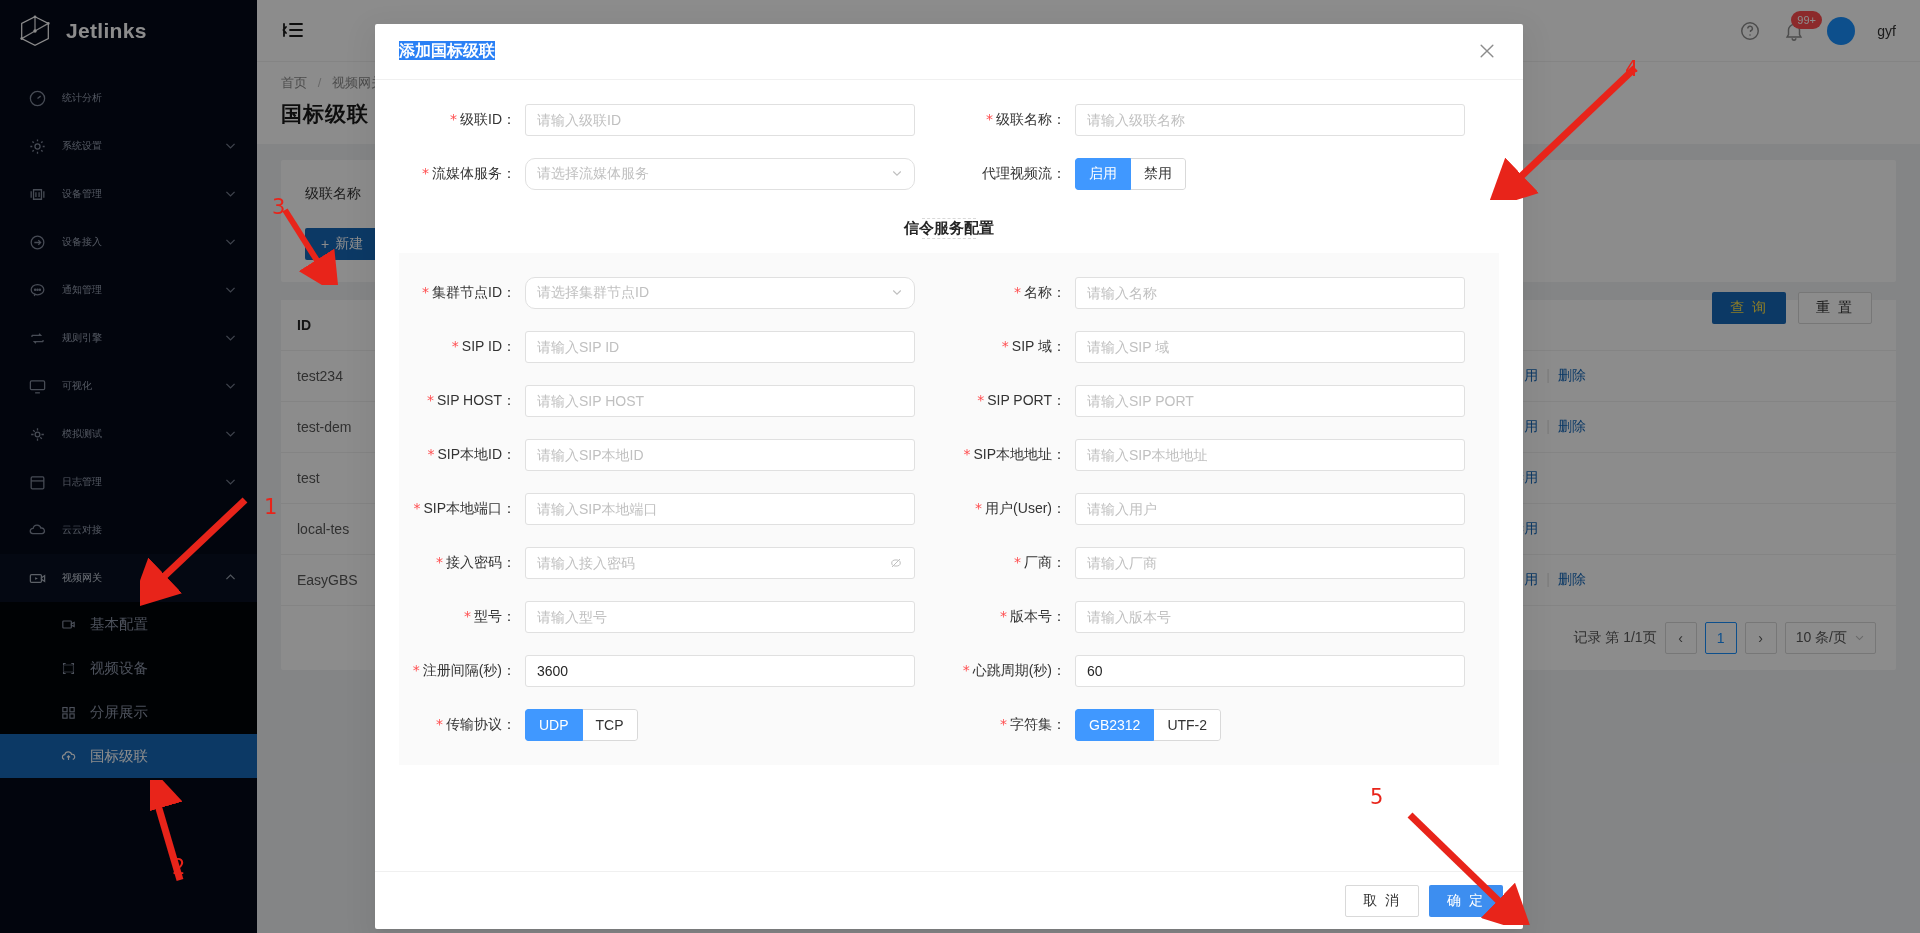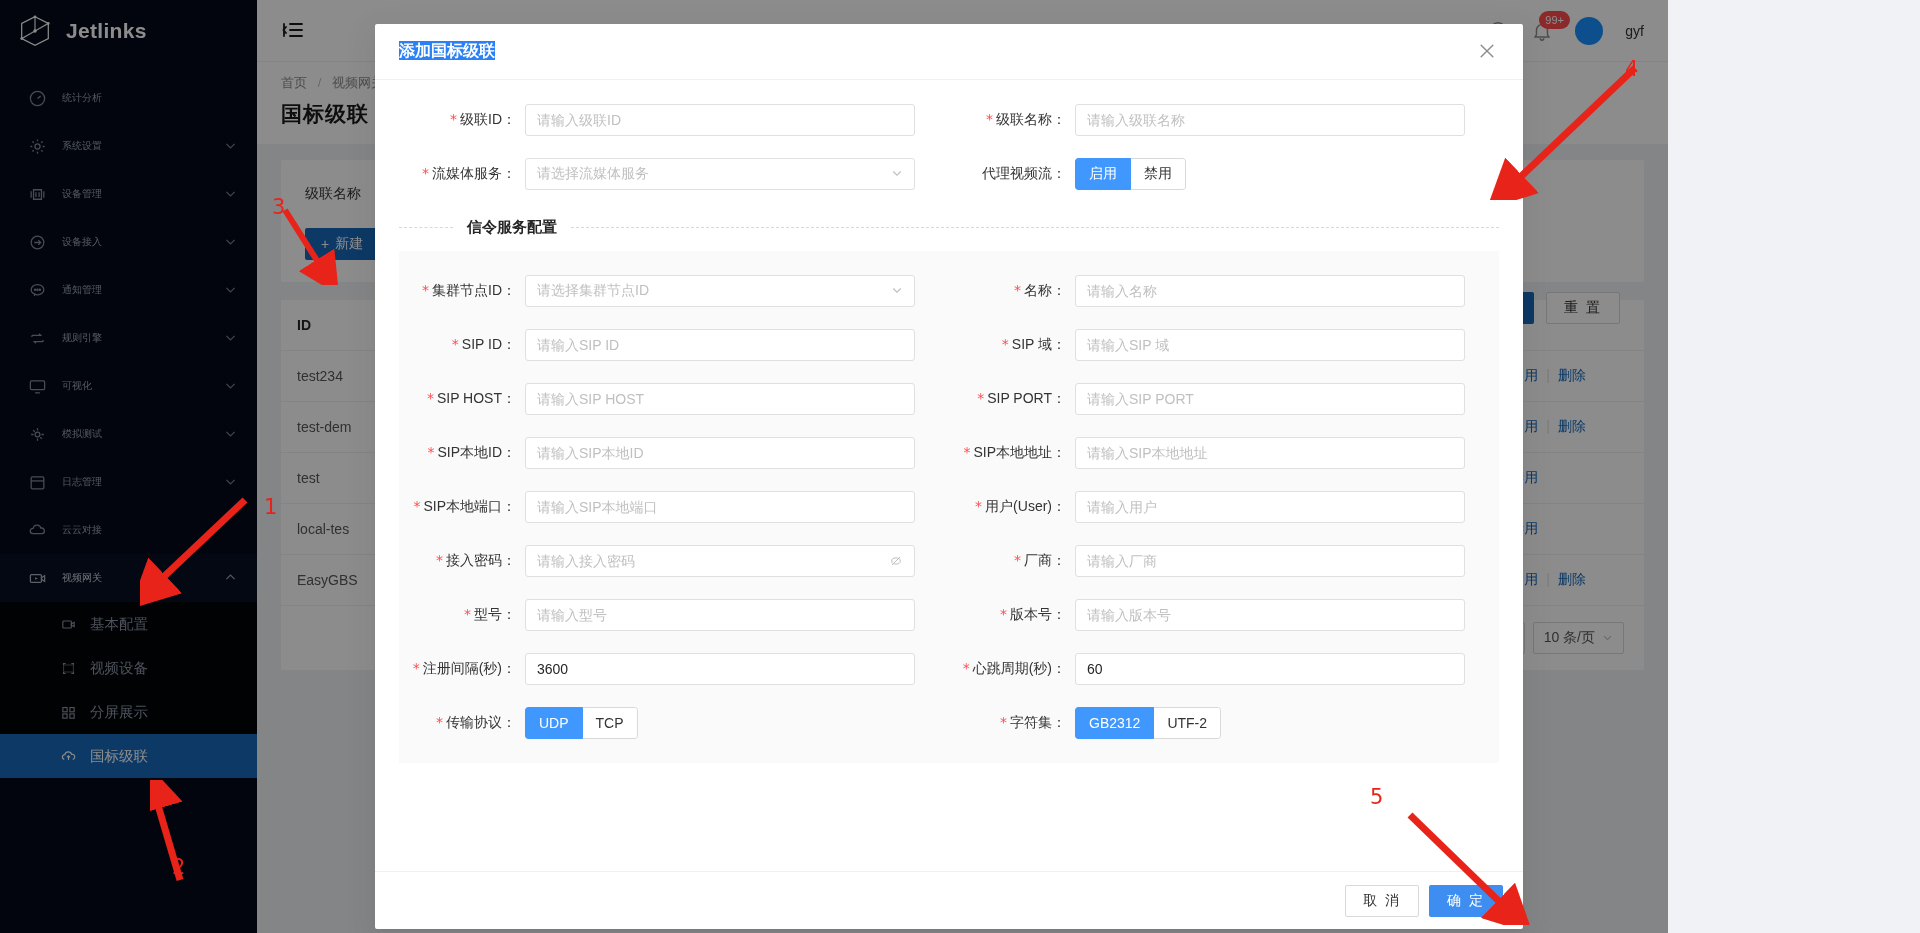--- a/index.html
+++ b/index.html
@@ -2,21 +2,21 @@
 <html><head>
 <meta charset="utf-8">
 <style>
   * { box-sizing: border-box; margin: 0; padding: 0; }
   html, body {
     width: 1920px; height: 933px;
     overflow: hidden;
     font-family: "Liberation Sans", "DejaVu Sans", sans-serif;
     background: #f0f2f5;
   }
-  .app { position: relative; width: 1668px; height: 933px; }
+  .app { position: relative; width: 1920px; height: 933px; }
 
   
   .sidebar {
     position: absolute; left: 0; top: 0; width: 257px; height: 933px;
     background: #050a19; color: #8c96a8; z-index: 5;
   }
   .logo-row { display: flex; align-items: center; height: 62px; padding-left: 16px; gap: 12px; }
   .logo-mark { width: 38px; height: 38px; flex: none; }
   .logo-text { color: #ffffff; font-size: 21px; font-weight: bold; letter-spacing: .3px; }
   .nav { margin-top: 12px; }
@@ -131,39 +131,39 @@
   }
   .flabel .req { color: #ff4d4f; margin-right: 3px; font-family: "DejaVu Sans", sans-serif; }
   .fctrl { flex: 1; padding-right: 34px; }
   .inp {
     width: 100%; height: 32px; border: 1px solid #e0e0e0; border-radius: 3px;
     background: #fff; font-size: 14px; color: #262626; padding: 0 11px;
     font-family: "Liberation Sans", sans-serif; outline: none;
   }
   .inp::placeholder { color: #c0c0c0; }
   .sel {
-    width: 100%; height: 32px; border: 1px solid #e0e0e0; border-radius: 3px;
+    width: 100%; height: 32px; border: 1px solid #e0e0e0; border-radius: 10px;
     background: #fff; font-size: 14px; color: #c0c0c0; padding: 0 11px;
     display: flex; align-items: center; justify-content: space-between; cursor: pointer;
   }
   .sel .chev { color: #bfbfbf; font-size: 11px; }
   .inp-wrap { position: relative; }
   .eye { position: absolute; right: 11px; top: 8px; color: #bfbfbf; cursor: pointer; }
 
   .radio-group { display: inline-flex; border-radius: 3px; overflow: hidden; }
   .rbtn {
     height: 32px; min-width: 44px; padding: 0 13px; border: 1px solid #d9d9d9;
     background: #fff; color: #333; font-size: 14px; display: inline-flex;
     align-items: center; justify-content: center; cursor: pointer; margin-left: -1px;
   }
   .rbtn:first-child { margin-left: 0; border-radius: 3px 0 0 3px; }
   .rbtn:last-child { border-radius: 0 3px 3px 0; }
   .rbtn.on { background: #4098ff; border-color: #4098ff; color: #fff; z-index: 1; }
 
-  .legend-row { display: flex; align-items: center; margin: 6px 0 14px 0; }
+  .legend-row { display: flex; align-items: center; margin: 6px 0 14px 0; flex-direction: column; }
   .legend-dash { width: 54px; border-top: 1px dashed #d9d9d9; }
   .legend-dash.long { flex: 1; }
   .legend-txt { font-size: 15px; font-weight: bold; color: #262626; padding: 0 14px; }
   .sub-panel { background: #fafafa; padding: 24px 0 14px 0; }
 
   
   .anno { position: absolute; z-index: 60; pointer-events: none; }
   .anno-num {
     position: absolute; z-index: 61; color: #e8241a; font-size: 21px;
     font-family: "DejaVu Sans", sans-serif; pointer-events: none;

